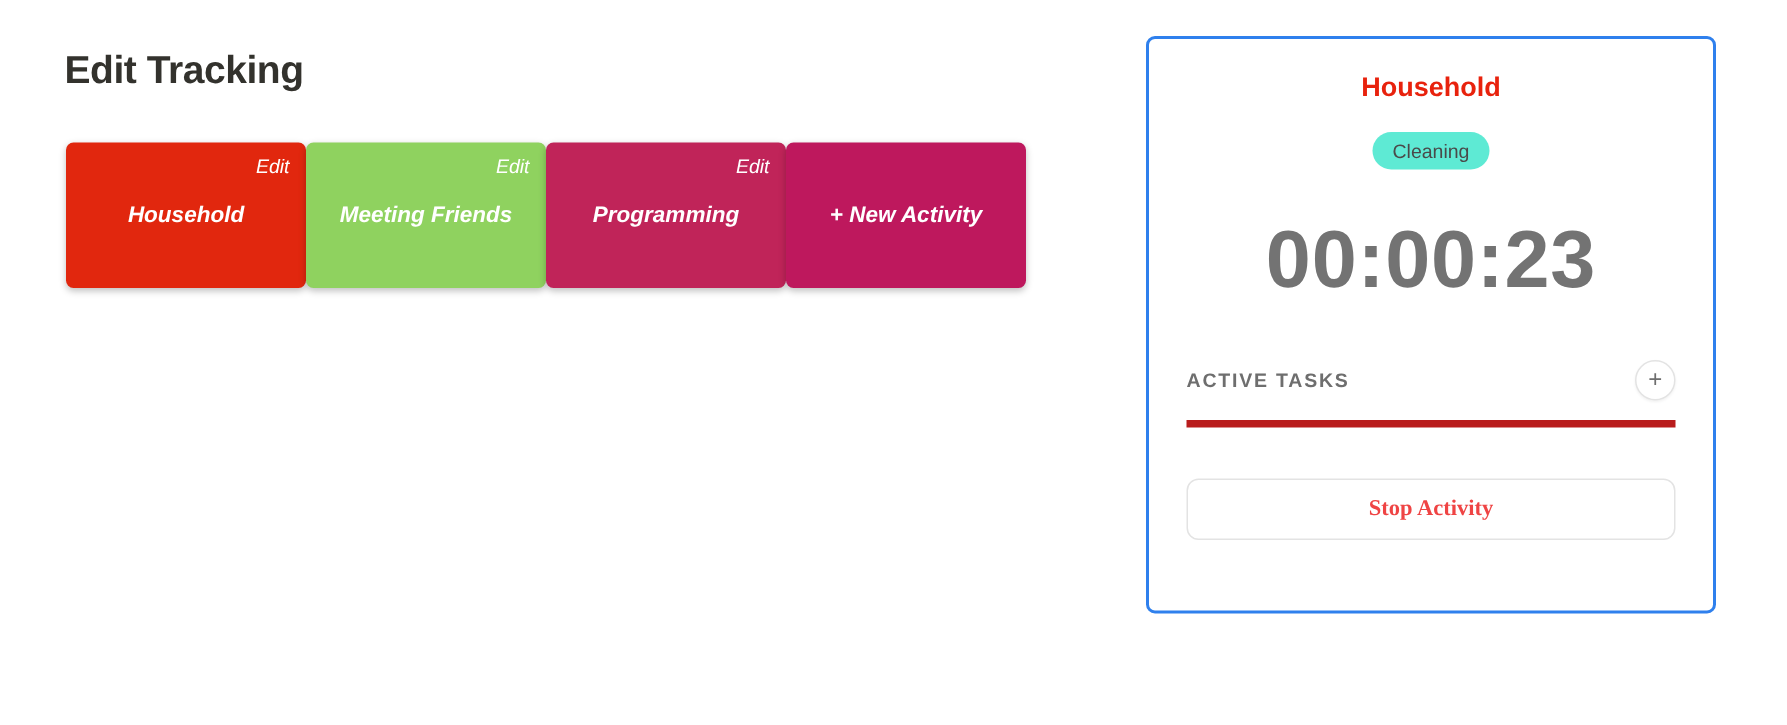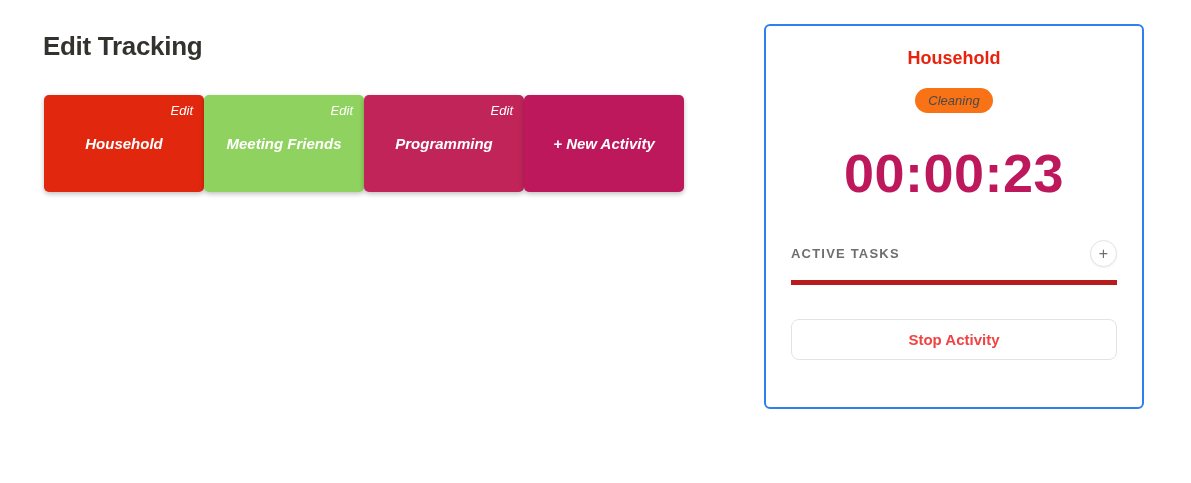--- a/index.html
+++ b/index.html
@@ -53,31 +53,30 @@
     color: #2f80ed; letter-spacing: 0.6px;
   }
   .tracked-activity {
     margin-top: 22px;
     font-size: 18px; font-weight: bold;
     color: #e8220d;
   }
   .task-badge {
     display: inline-block;
     margin-top: 19px;
-    background: #f97316;
+    background: #5eead4;
     color: #4a4a4a;
     font-size: 13px;
     padding: 5px 13px;
     border-radius: 13px;
-    font-style: italic;
   }
   .timer {
     margin-top: 29px;
     font-size: 54px; font-weight: bold;
-    color: #be185d;
+    color: #737373;
     letter-spacing: 0.5px;
   }
   .active-tasks-row {
     margin-top: 36px;
     display: flex; align-items: center; justify-content: space-between;
     padding-bottom: 13px;
     border-bottom: 5px solid #b91c1c;
   }
   .active-tasks-label {
     font-size: 13px; font-weight: bold;
@@ -95,21 +94,21 @@
     box-shadow: 0 1px 2px rgba(0,0,0,0.06);
   }
   .stop-activity-button {
     margin-top: 34px;
     width: 100%; height: 41px;
     background: #ffffff;
     border: 1px solid #e3e3e3;
     border-radius: 8px;
     color: #ef4444;
     font-size: 15px; font-weight: bold;
-    font-family: Liberation Sans, sans-serif;
+    font-family: Liberation Serif, serif;
     cursor: pointer;
   }
 </style>
 </head>
 <body>
 
 <h1 class="page-title">Edit Tracking</h1>
 
 <div class="cards-row">
 

